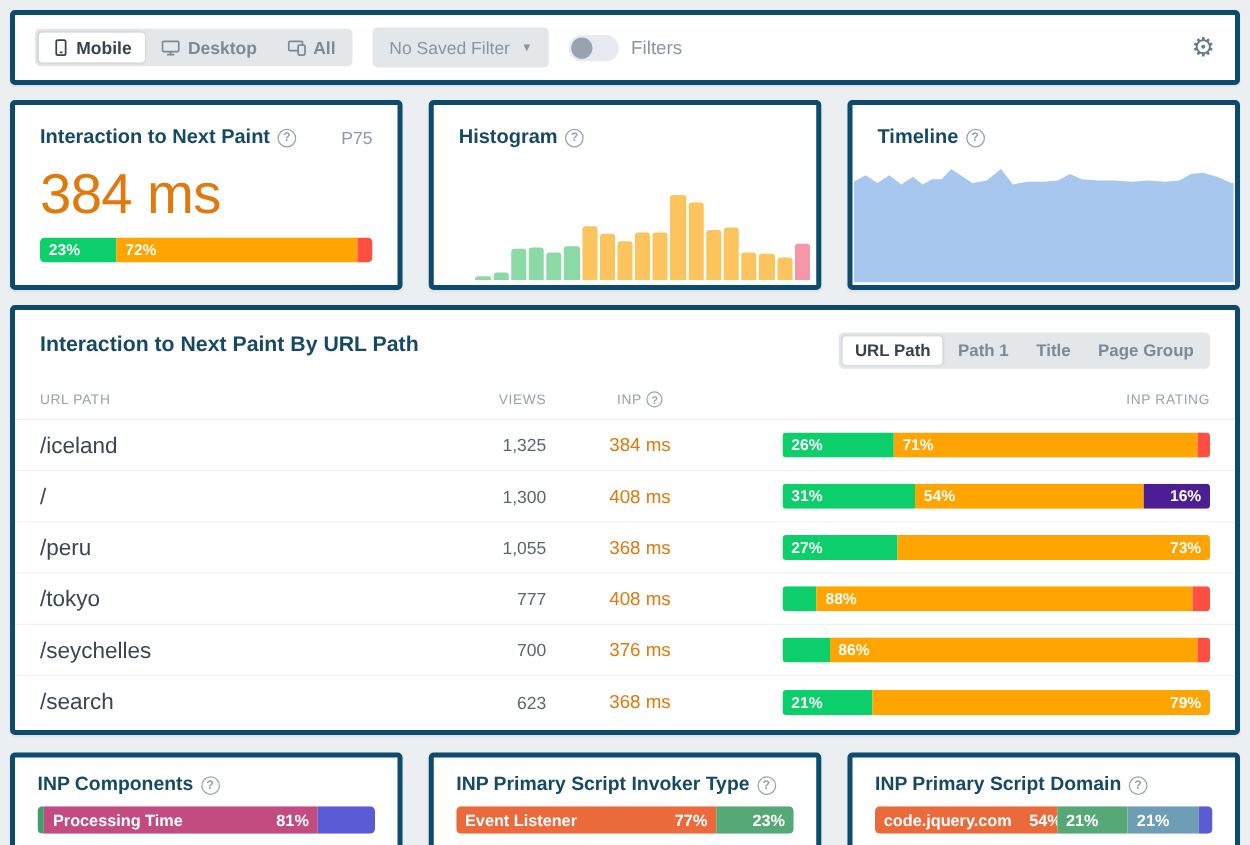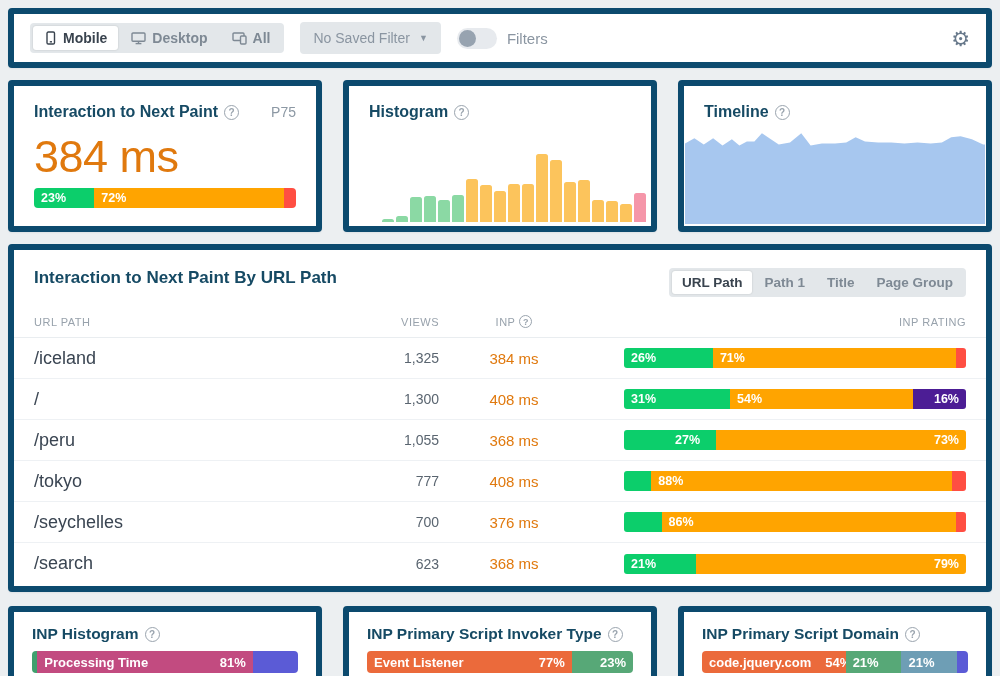--- a/index.html
+++ b/index.html
@@ -6,21 +6,21 @@
   html,body { width:1000px; height:676px; }
   body {
     background:#ECEFF1;
     font-family:"Liberation Sans", sans-serif;
     padding:8px;
     overflow:hidden;
     color:#3A4552;
   }
   .card {
     background:#fff;
-    border:6px solid #0c4a6e;
+    border:4px solid #0c4a6e;
     border-radius:4px;
     box-shadow:0 1px 2px rgba(25,39,52,0.06);
   }
   
   .topbar {
     height:60px;
     display:flex; align-items:center; gap:16px;
     padding:0 16px;
     margin-bottom:12px;
   }
@@ -300,21 +300,21 @@
             </div>
           </div>
         </div>
       </div>
       <div class="grid-row t-row">
         <span class="t-path">/peru</span>
         <span class="t-views">1,055</span>
         <span class="t-inp">368 ms</span>
         <div class="t-rating">
           <div class="stack-bar">
-            <div class="seg" style="width: 27%; background: rgb(12, 206, 107); justify-content: flex-start; padding-left: 44px;">
+            <div class="seg" style="width: 27%; background: rgb(12, 206, 107); justify-content: flex-start;">
               <span>27%</span>
             </div>
             <div class="seg" style="width: 73%; background: rgb(255, 164, 0); justify-content: flex-end;">
               <span>73%</span>
             </div>
           </div>
         </div>
       </div>
       <div class="grid-row t-row">
         <span class="t-path">/tokyo</span>
@@ -359,21 +359,21 @@
           </div>
         </div>
       </div>
     </div>
 </div>
 
 <div class="cards3" id="bottom-cards">
     <div class="card bottom-card">
       <div class="card-title-row">
         <span class="card-title">
-          <span>INP Histogram</span>
+          <span>INP Components</span>
           <span class="help">?</span>
         </span>
       </div>
       <div class="stack-bar tall">
         <div class="seg" style="width: 2%; background: rgb(63, 160, 110); justify-content: flex-start;"></div>
         <div class="seg" style="width: 81%; background: rgb(194, 75, 128); justify-content: space-between;">
           <span>Processing Time</span>
           <span>81%</span>
         </div>
         <div class="seg" style="width: 17%; background: rgb(91, 91, 214); justify-content: flex-start;"></div>

